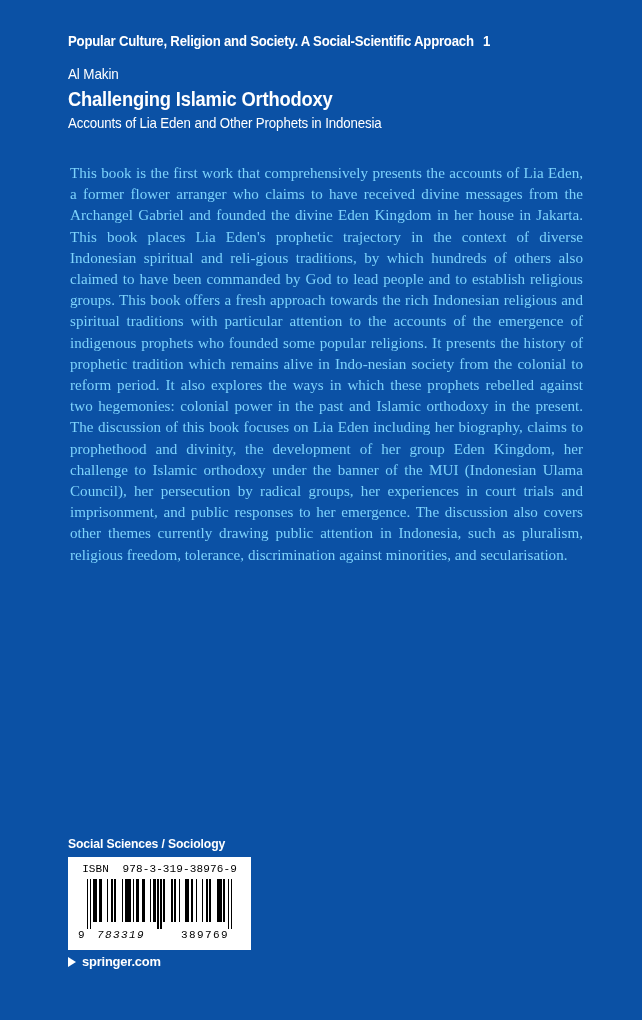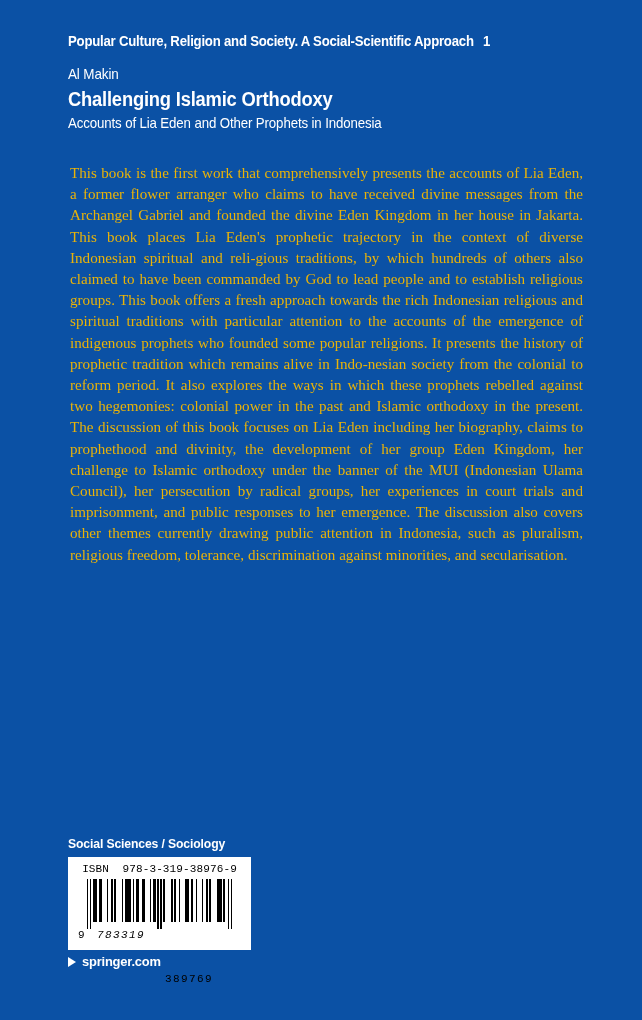--- a/index.html
+++ b/index.html
@@ -80,21 +80,21 @@
     transform-origin: left center;
     white-space: nowrap;
   }
 
   
   .blurb {
     position: absolute;
     left: 70px;
     top: 163px;
     width: 513px;
-    color: #eab308;
+    color: #7dd3fc;
     font-family: "Liberation Serif", serif;
     font-size: 15.1px;
     line-height: 21.2px;
     text-align: justify;
     text-align-last: left;
     hyphens: manual;
     letter-spacing: 0.02px;
   }
 
   
@@ -158,23 +158,22 @@
     top: 0;
   }
   .digits .d-mid {
     position: absolute;
     left: 20px;
     top: 0;
     font-style: italic;
   }
   .digits .d-right {
     position: absolute;
-    left: 88px;
+    left: 104px;
     top: 0;
-    margin-top: 44px;
   }
 
   .springer {
     position: absolute;
     left: 68px;
     top: 954px;
     display: flex;
     align-items: center;
     gap: 6px;
     white-space: nowrap;

